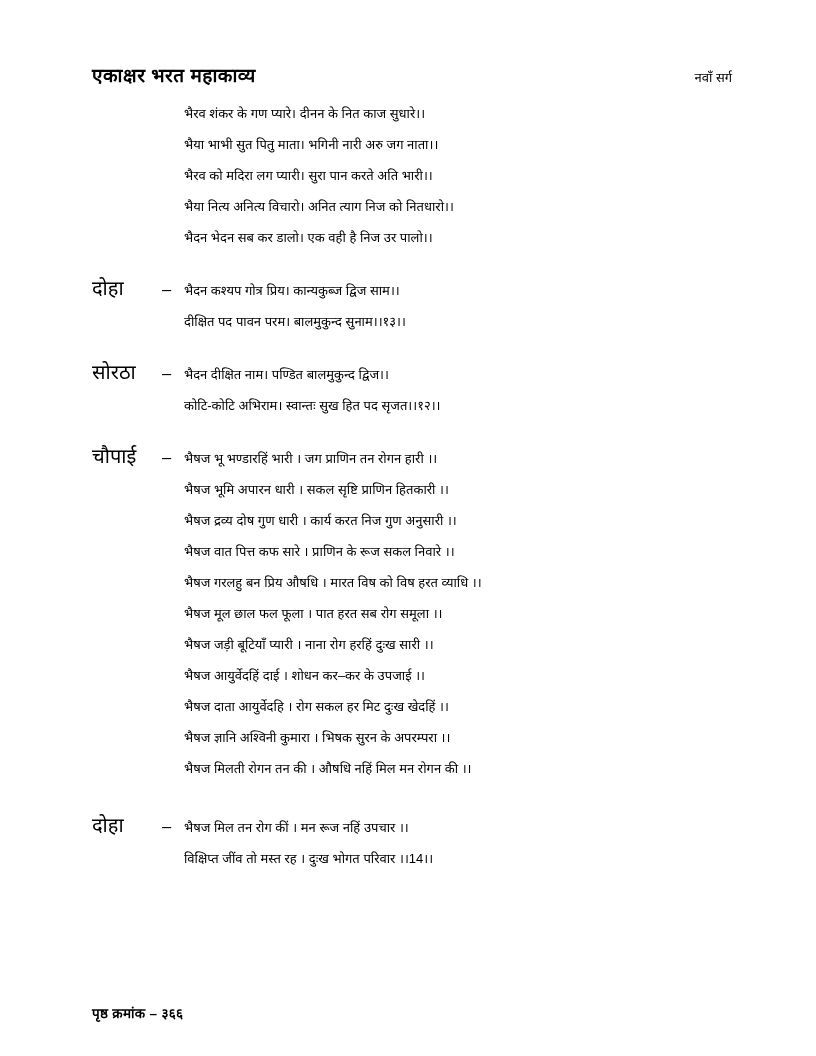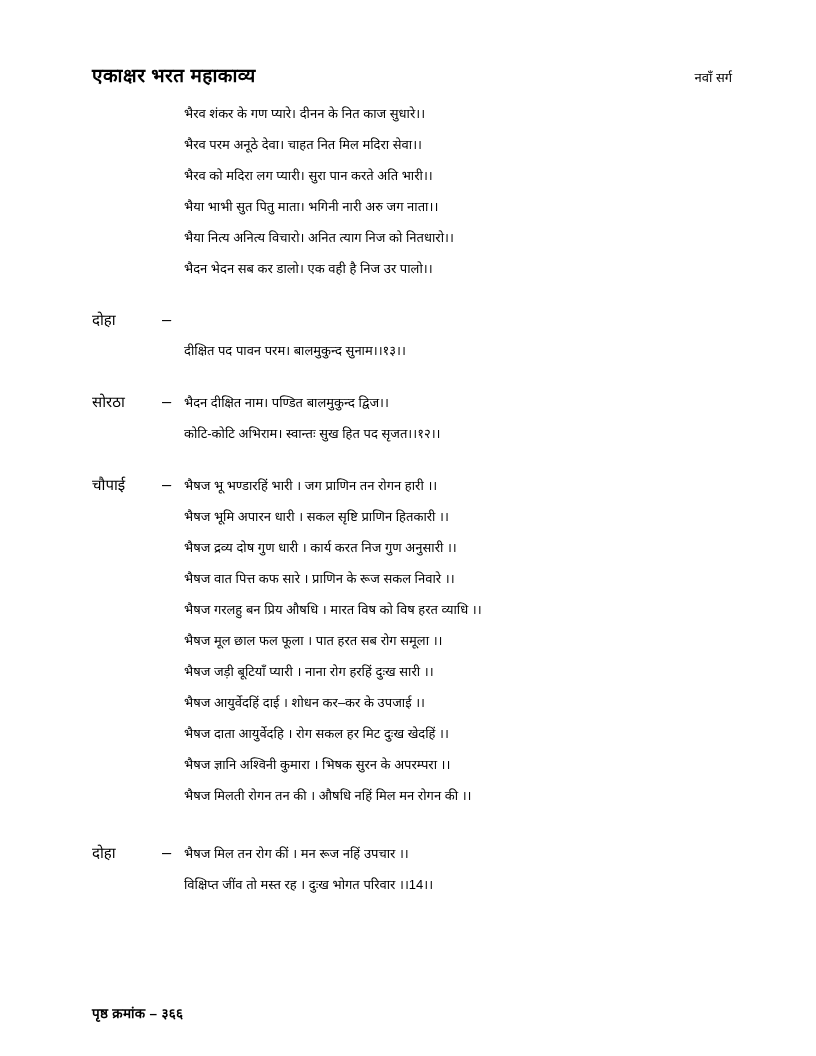--- a/index.html
+++ b/index.html
@@ -59,21 +59,21 @@
   .line-row {
     display: flex;
     align-items: baseline;
     font-size: 16.5px;
     line-height: 31px;
     white-space: nowrap;
   }
   .label-col {
     width: 70px;
     flex: 0 0 70px;
-    font-size: 15px;
+    font-size: 20px;
   }
   .dash-col {
     width: 22px;
     flex: 0 0 22px;
     font-size: 16.5px;
   }
   .text-col {
     flex: 1 1 auto;
     font-size: 13px;
   }
@@ -108,42 +108,40 @@
     <div class="header-right">नवाँ सर्ग</div>
   </div>
 
   <div class="content">
 
     <div class="verse-block opening">
       <div class="line-row indented">
         <div class="text-col">भैरव शंकर के गण प्यारे। दीनन के नित काज सुधारे।।</div>
       </div>
       <div class="line-row indented">
-        <div class="text-col">भैरव परम अनूठे देवा। चाहत नित मिल मदिरा सेवा।।</div>
+        <div class="text-col">भैया भाभी सुत पितु माता। भगिनी नारी अरु जग नाता।।</div>
       </div>
       <div class="line-row indented">
         <div class="text-col">भैरव को मदिरा लग प्यारी। सुरा पान करते अति भारी।।</div>
       </div>
       <div class="line-row indented">
-        <div class="text-col">भैया भाभी सुत पितु माता। भगिनी नारी अरु जग नाता।।</div>
-      </div>
-      <div class="line-row indented">
         <div class="text-col">भैया नित्य अनित्य विचारो। अनित त्याग निज को नितधारो।।</div>
       </div>
       <div class="line-row indented">
         <div class="text-col">भैदन भेदन सब कर डालो। एक वही है निज उर पालो।।</div>
       </div>
     </div>
 
     <div class="gap-md"></div>
 
     <div class="verse-block">
       <div class="line-row">
         <div class="label-col">दोहा</div>
         <div class="dash-col">–</div>
+        <div class="text-col">भैदन कश्यप गोत्र प्रिय। कान्यकुब्ज द्विज साम।।</div>
       </div>
       <div class="line-row">
         <div class="label-col"></div>
         <div class="dash-col"></div>
         <div class="text-col">दीक्षित पद पावन परम। बालमुकुन्द सुनाम।।१३।।</div>
       </div>
     </div>
 
     <div class="gap-md"></div>
 

